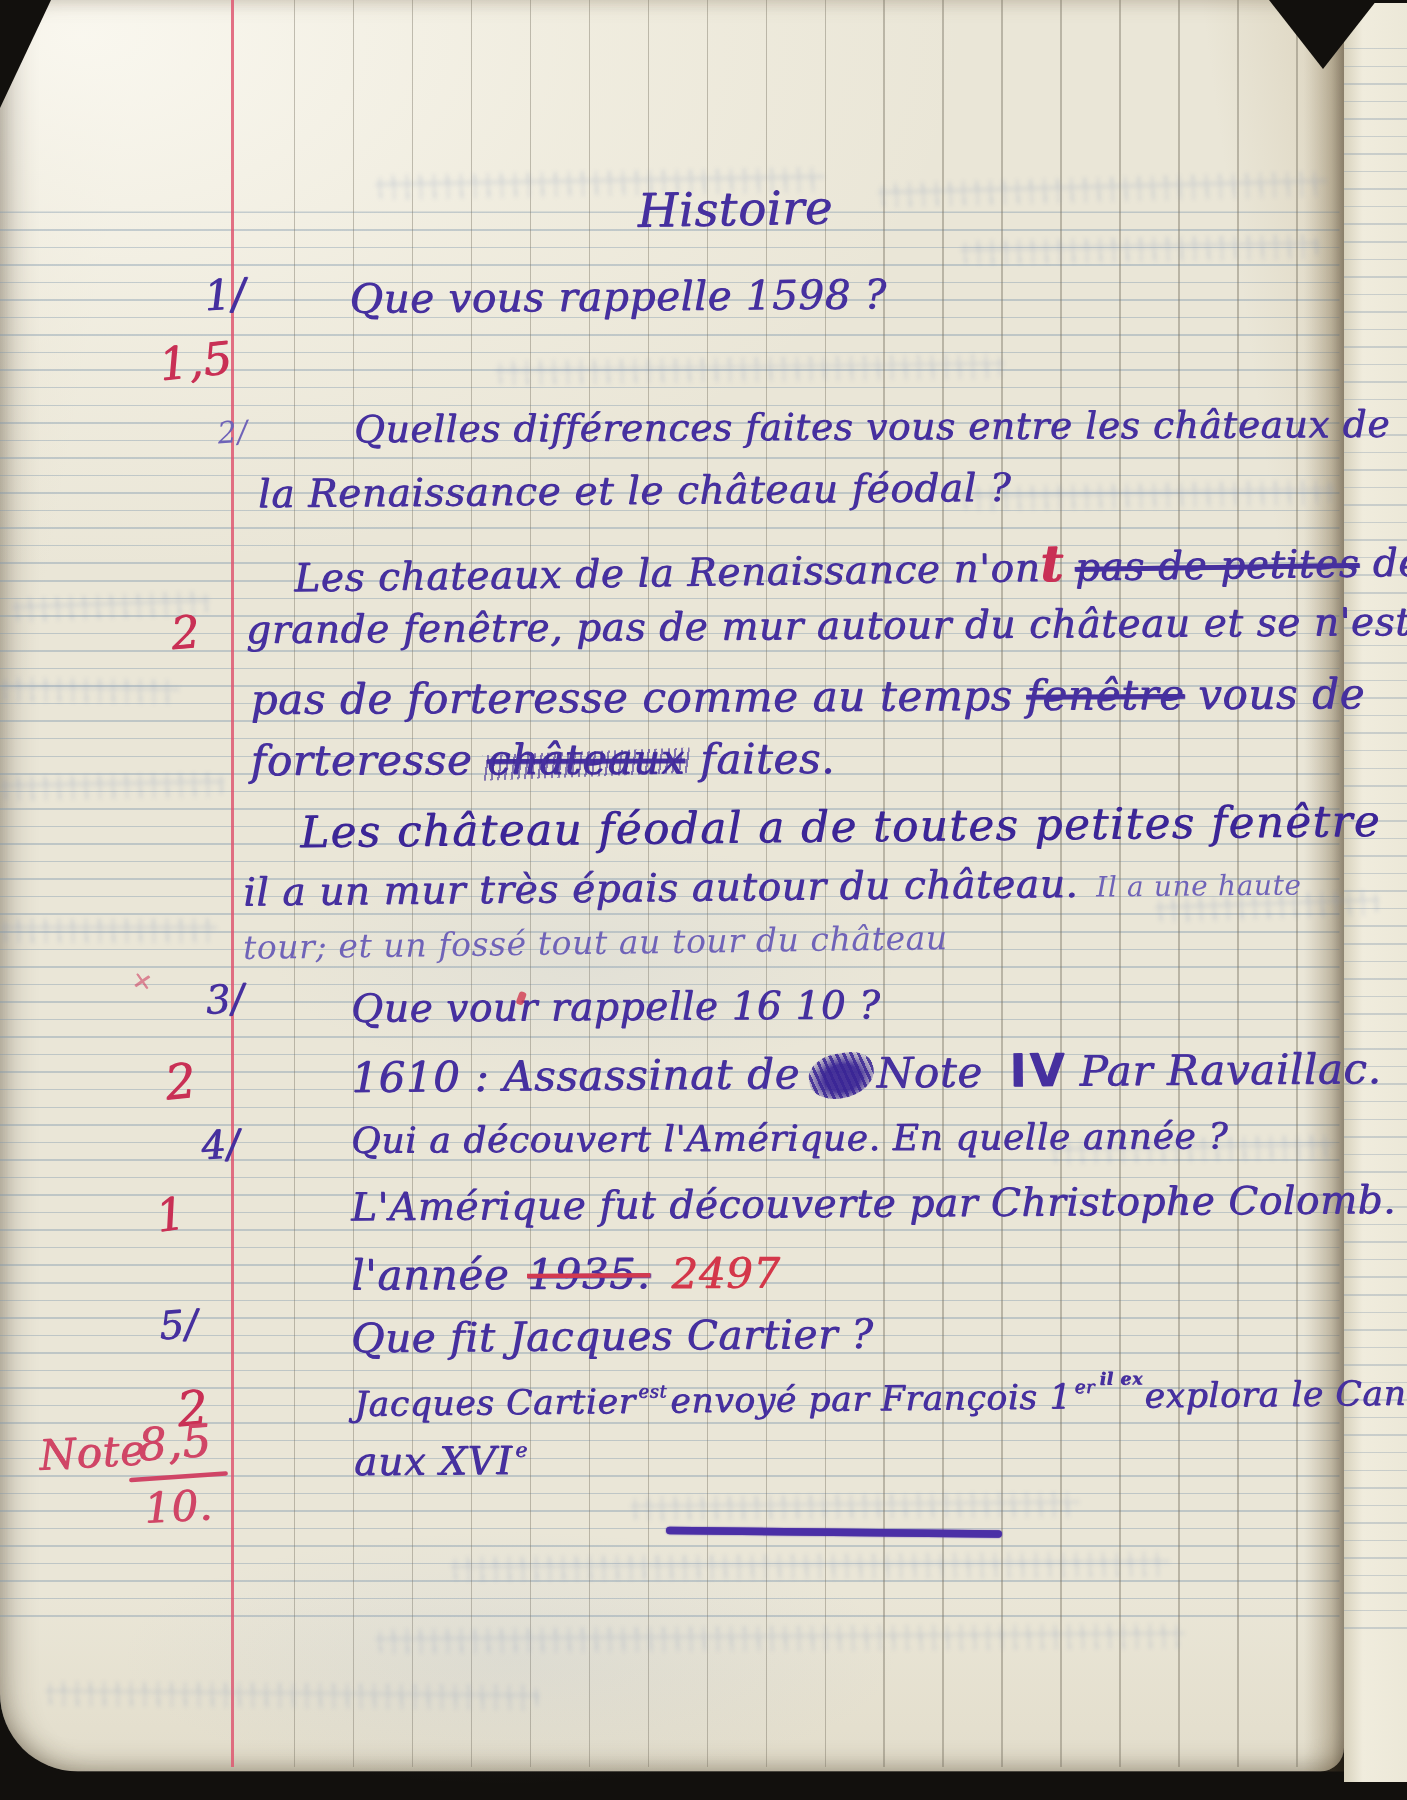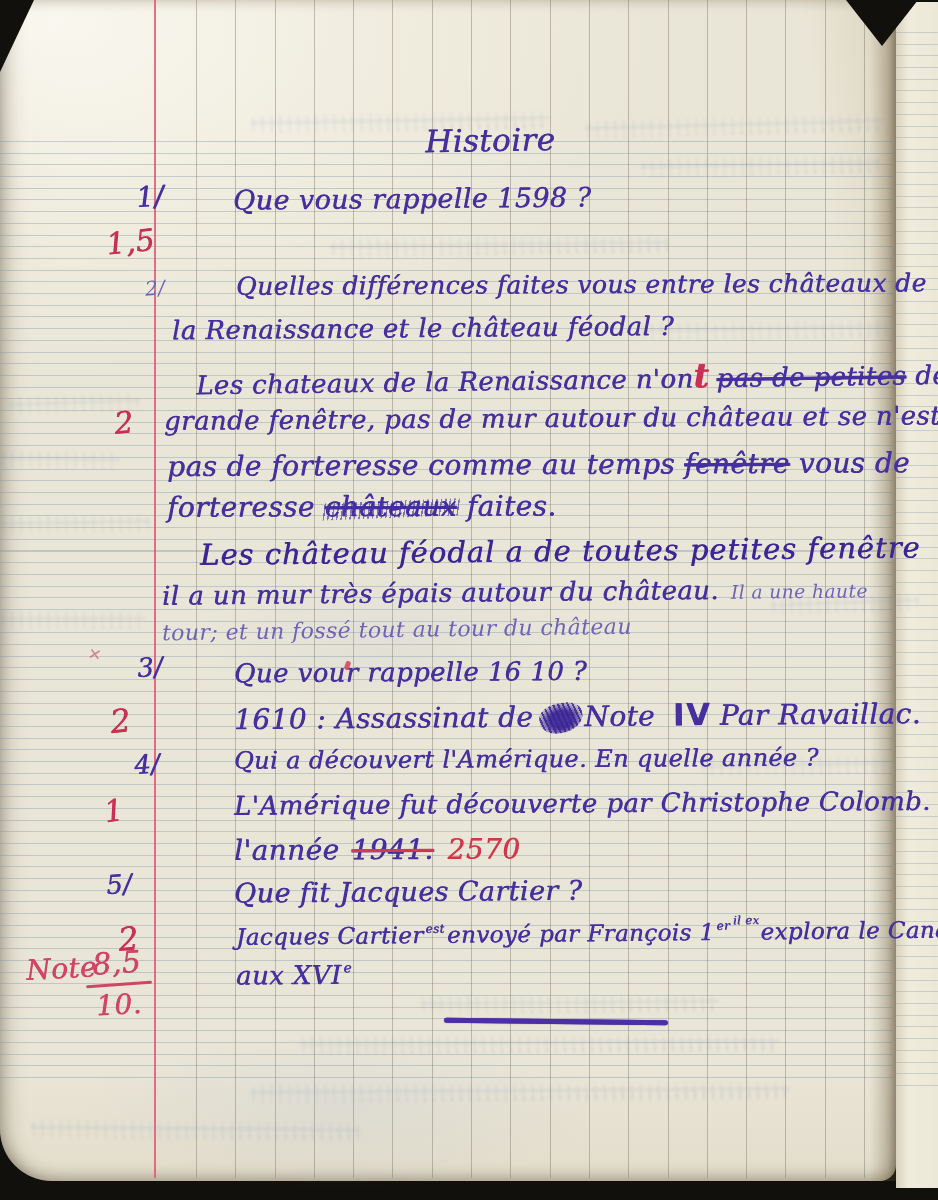--- a/index.html
+++ b/index.html
@@ -46,21 +46,21 @@
   .light{color:#6f63b8;text-shadow:none;}
   .red{color:#c93055;}
   .pink{color:#d04566;}
   .strike{text-decoration:line-through;text-decoration-thickness:2.5px;}
   .strike-rd{text-decoration:line-through;text-decoration-color:#d23a50;text-decoration-thickness:3px;}
   .scr{position:relative;text-decoration:line-through;text-decoration-thickness:3px;}
   .scr::after{content:"";position:absolute;left:-3px;right:-3px;top:32%;height:52%;
     background:repeating-linear-gradient(100deg, transparent 0 3px, rgba(62,40,150,.6) 3px 4.4px);
     transform:rotate(-2deg);}
   .sup{display:inline-block;font-size:.52em;transform:translateY(-.85em);margin:0 2px;}
-  .sup-hi{display:inline-block;font-size:.5em;transform:translateY(-1.35em);margin:0 1px;}
+  .sup-hi{display:inline-block;font-size:.5em;transform:translateY(-1.35em);margin:0 1px;font-weight:bold;}
   .print{font-style:normal;font-weight:bold;font-family:"DejaVu Sans",sans-serif;letter-spacing:2px;font-size:1.08em;}
   .blob{display:inline-block;width:44px;height:30px;vertical-align:-7px;margin:0 1px 0 6px;
     border-radius:48% 40% 55% 45%;transform:rotate(-9deg);
     background:
       radial-gradient(ellipse at 50% 55%, rgba(56,35,148,.9) 0 38%, rgba(56,35,148,.35) 60%, transparent 75%),
       repeating-linear-gradient(75deg, rgba(56,35,148,.85) 0 2px, rgba(56,35,148,.15) 2px 4.5px);}
   .end-line{position:absolute;left:444px;top:1019px;width:224px;height:5px;background:#4b2fa6;
     border-radius:3px;transform:rotate(.6deg);box-shadow:0 0 1px #4b2fa6;}
   .note-bar{position:absolute;left:86px;top:983px;width:66px;height:3px;background:#d04566;transform:rotate(-4deg);border-radius:2px;}
   .tick{position:absolute;width:5px;height:9px;background:#d23a50;border-radius:2px;transform:rotate(20deg);opacity:.8;}
@@ -120,21 +120,21 @@
   <div class="hw" style="left:137px;top:652px;font-size:26px;transform:rotate(-4deg)">3/</div>
   <div class="hw" style="left:234px;top:657px;font-size:26px;transform:rotate(-.4deg)">Que vour rappelle 16 10 ?</div>
   <div class="tick" style="left:345px;top:661px"></div>
   <div class="hw red" style="left:110px;top:702px;font-size:32px;transform:rotate(-6deg)">2</div>
   <div class="hw" style="left:234px;top:698px;font-size:28px;transform:rotate(-.5deg)"><span>1610 : Assassinat de</span><span class="blob"></span><span>Note</span><span class="print" style="margin-left:18px">IV</span><span style="margin-left:8px">Par Ravaillac.</span></div>
 
   <div class="hw" style="left:134px;top:749px;font-size:26px;transform:rotate(-4deg)">4/</div>
   <div class="hw" style="left:234px;top:745px;font-size:24px;transform:rotate(-.3deg)">Qui a découvert l'Amérique. En quelle année ?</div>
   <div class="hw red" style="left:104px;top:793px;font-size:30px;transform:rotate(-8deg)">1</div>
   <div class="hw" style="left:234px;top:788px;font-size:26px;transform:rotate(-.4deg)">L'Amérique fut découverte par Christophe Colomb. En</div>
-  <div class="hw" style="left:234px;top:833px;font-size:28px;transform:rotate(-.3deg)"><span>l'année</span><span class="strike-rd" style="margin-left:12px">1941.</span><span class="red" style="margin-left:14px;color:#d4374a">2570</span></div>
+  <div class="hw" style="left:234px;top:833px;font-size:28px;transform:rotate(-.3deg)"><span>l'année</span><span class="strike-rd" style="margin-left:12px">1935.</span><span class="red" style="margin-left:14px;color:#d4374a">2497</span></div>
 
   <div class="hw" style="left:106px;top:869px;font-size:26px;transform:rotate(-4deg)">5/</div>
   <div class="hw" style="left:234px;top:876px;font-size:27px;transform:rotate(-.5deg)">Que fit Jacques Cartier ?</div>
   <div class="hw red" style="left:118px;top:920px;font-size:32px;transform:rotate(-5deg)">2</div>
   <div class="hw" style="left:236px;top:920px;font-size:23px;transform:rotate(-.6deg)"><span>Jacques Cartier</span><span class="sup">est</span><span>envoyé par François 1</span><span class="sup">er</span><span class="sup-hi">il ex</span><span>explora le Canada</span></div>
   <div class="hw" style="left:236px;top:960px;font-size:26px;transform:rotate(-.4deg)"><span>aux XVI</span><span class="sup">e</span></div>
 
   <div class="hw pink" style="left:26px;top:952px;font-size:28px;transform:rotate(-3deg)">Note</div>
   <div class="hw pink" style="left:92px;top:945px;font-size:30px;transform:rotate(-4deg)">8,5</div>
   <div class="note-bar"></div>

